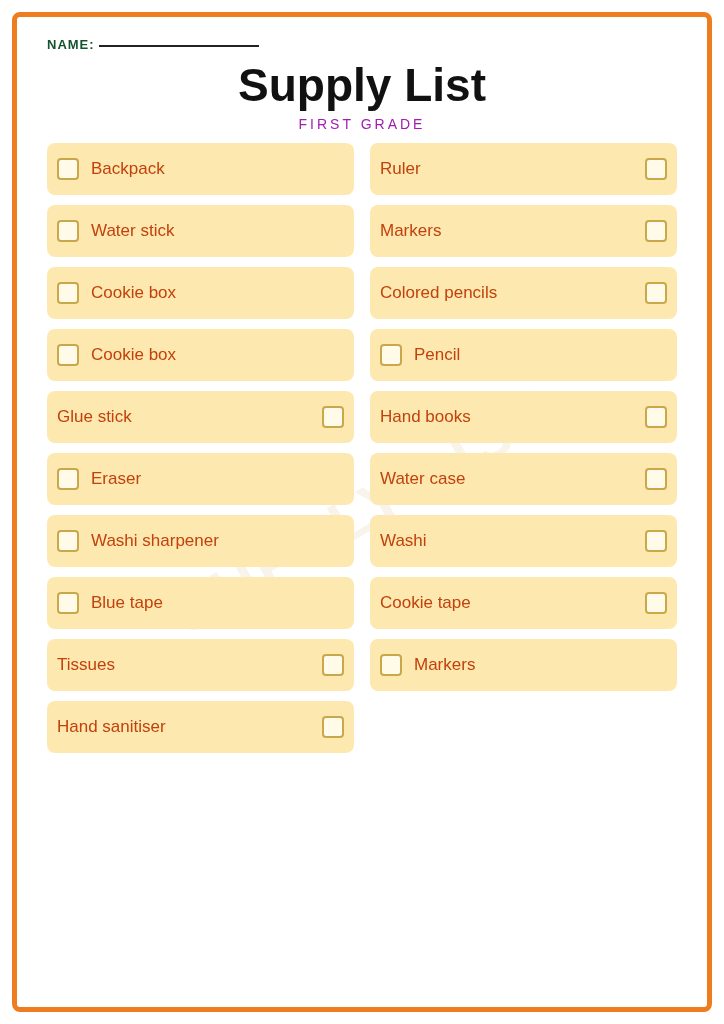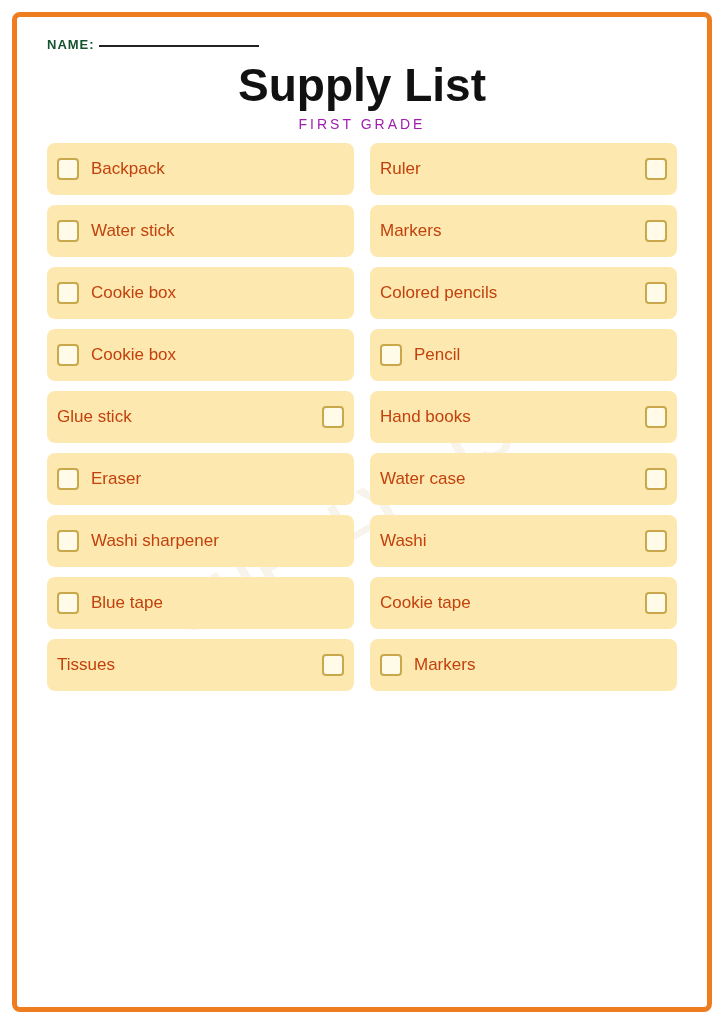--- a/index.html
+++ b/index.html
@@ -180,14 +180,18 @@
         <div class="checkbox"></div>
       </div>
       <div class="list-item right">
         <span class="item-label">Tissues</span>
         <div class="checkbox"></div>
       </div>
       <div class="list-item left">
         <div class="checkbox"></div>
         <span class="item-label">Markers</span>
       </div>
+      <div class="list-item right">
+        <span class="item-label">Hand sanitiser</span>
+        <div class="checkbox"></div>
+      </div>
     </div>
 </div>
 
 </body></html>

